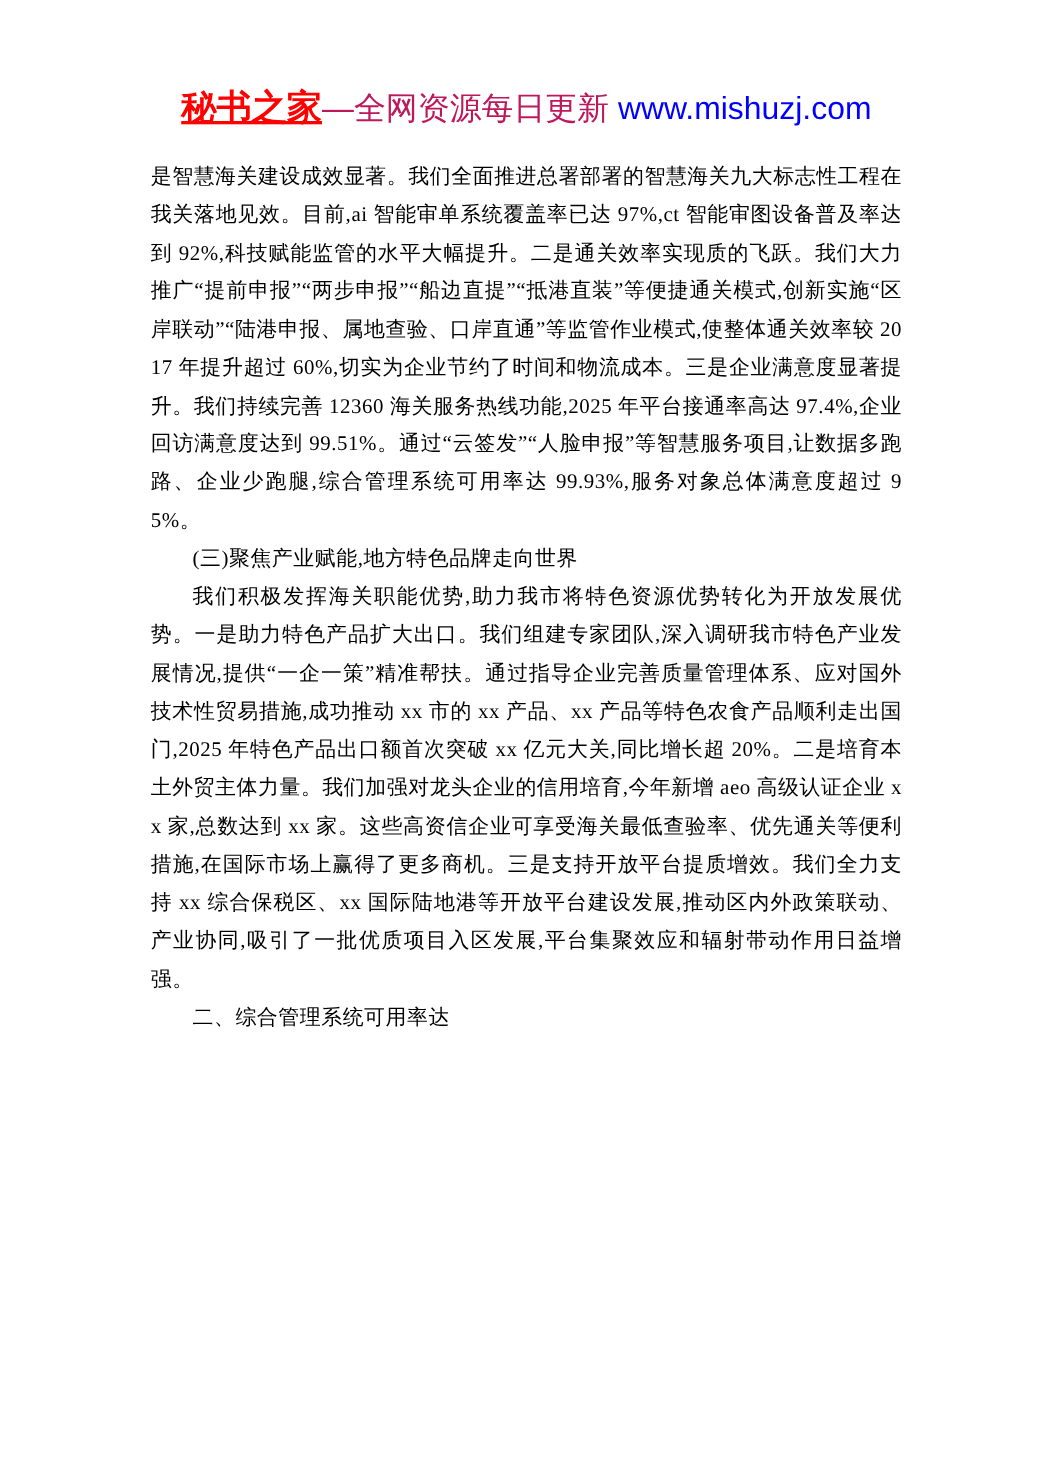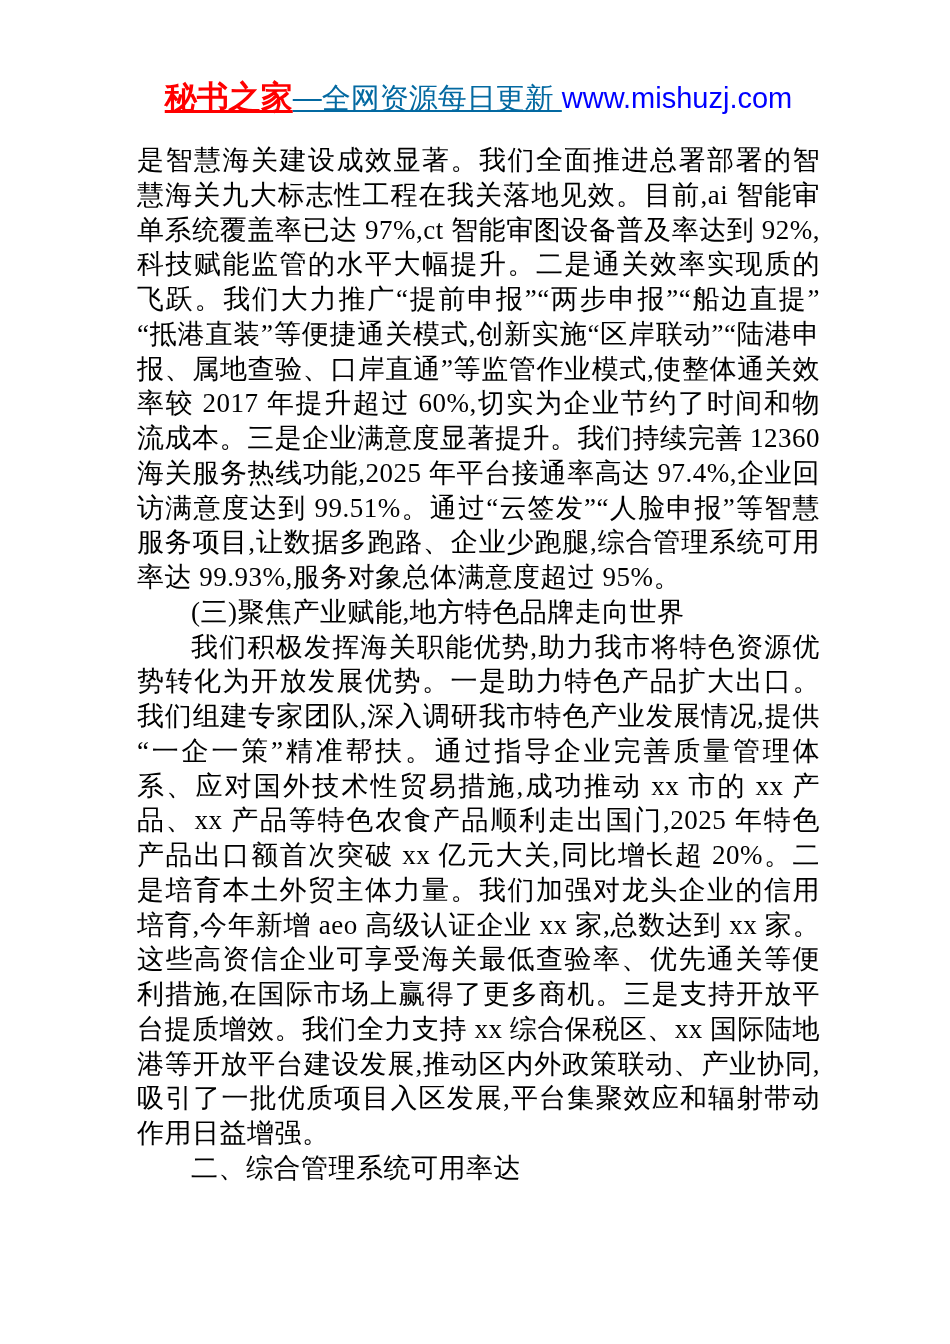--- a/index.html
+++ b/index.html
@@ -38,36 +38,36 @@
     font-family: "Liberation Sans", sans-serif;
   }
   .site-url {
     color: #0000ff;
     font-family: "Liberation Sans", sans-serif;
     text-decoration: none;
     cursor: pointer;
   }
   .doc-body .para {
     margin: 0;
-    font-size: 27px;
+    font-size: 19px;
     line-height: 34.75px;
     text-align: justify;
     word-break: break-all;
     letter-spacing: 0.5px;
   }
   .doc-body .para.indent {
     text-indent: 2em;
   }
 </style>
 </head>
 <body>
 
 <div class="page">
   <div class="site-header">
-    <span class="site-brand" style="color: rgb(255, 0, 0);">秘书之家</span><span class="site-tagline" style="color: #0369a1; text-decoration: underline;">—全网资源每日更新 </span><span class="site-url" style="color: rgb(0, 0, 255);">www.mishuzj.com</span>
+    <span class="site-brand" style="color: rgb(255, 0, 0);">秘书之家</span><span class="site-tagline" style="color: #be185d;">—全网资源每日更新 </span><span class="site-url" style="color: rgb(0, 0, 255);">www.mishuzj.com</span>
   </div>
 
   <div class="doc-body">
 
   <p class="para">是智慧海关建设成效显著。我们全面推进总署部署的智慧海关九大标志性工程在我关落地见效。目前,ai 智能审单系统覆盖率已达 97%,ct 智能审图设备普及率达到 92%,科技赋能监管的水平大幅提升。二是通关效率实现质的飞跃。我们大力推广“提前申报”“两步申报”“船边直提”“抵港直装”等便捷通关模式,创新实施“区岸联动”“陆港申报、属地查验、口岸直通”等监管作业模式,使整体通关效率较 2017 年提升超过 60%,切实为企业节约了时间和物流成本。三是企业满意度显著提升。我们持续完善 12360 海关服务热线功能,2025 年平台接通率高达 97.4%,企业回访满意度达到 99.51%。通过“云签发”“人脸申报”等智慧服务项目,让数据多跑路、企业少跑腿,综合管理系统可用率达 99.93%,服务对象总体满意度超过 95%。</p>
       <p class="para indent">(三)聚焦产业赋能,地方特色品牌走向世界</p>
       <p class="para indent">我们积极发挥海关职能优势,助力我市将特色资源优势转化为开放发展优势。一是助力特色产品扩大出口。我们组建专家团队,深入调研我市特色产业发展情况,提供“一企一策”精准帮扶。通过指导企业完善质量管理体系、应对国外技术性贸易措施,成功推动 xx 市的 xx 产品、xx 产品等特色农食产品顺利走出国门,2025 年特色产品出口额首次突破 xx 亿元大关,同比增长超 20%。二是培育本土外贸主体力量。我们加强对龙头企业的信用培育,今年新增 aeo 高级认证企业 xx 家,总数达到 xx 家。这些高资信企业可享受海关最低查验率、优先通关等便利措施,在国际市场上赢得了更多商机。三是支持开放平台提质增效。我们全力支持 xx 综合保税区、xx 国际陆地港等开放平台建设发展,推动区内外政策联动、产业协同,吸引了一批优质项目入区发展,平台集聚效应和辐射带动作用日益增强。</p>
       <p class="para indent">二、综合管理系统可用率达</p>
     </div>
 </div>

